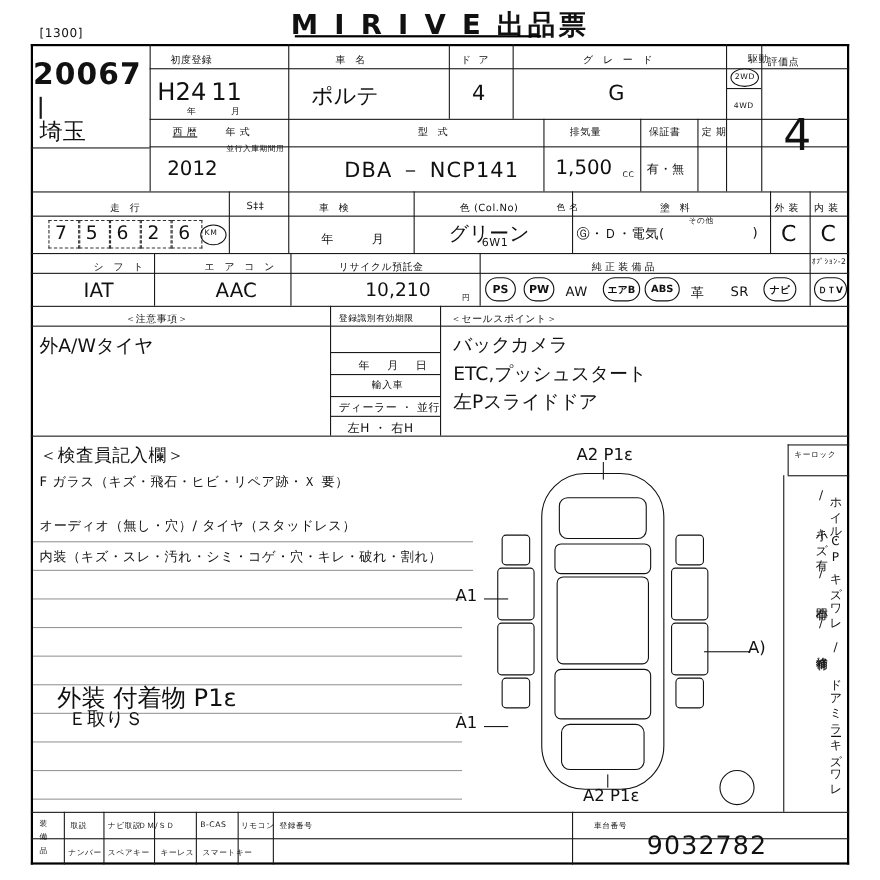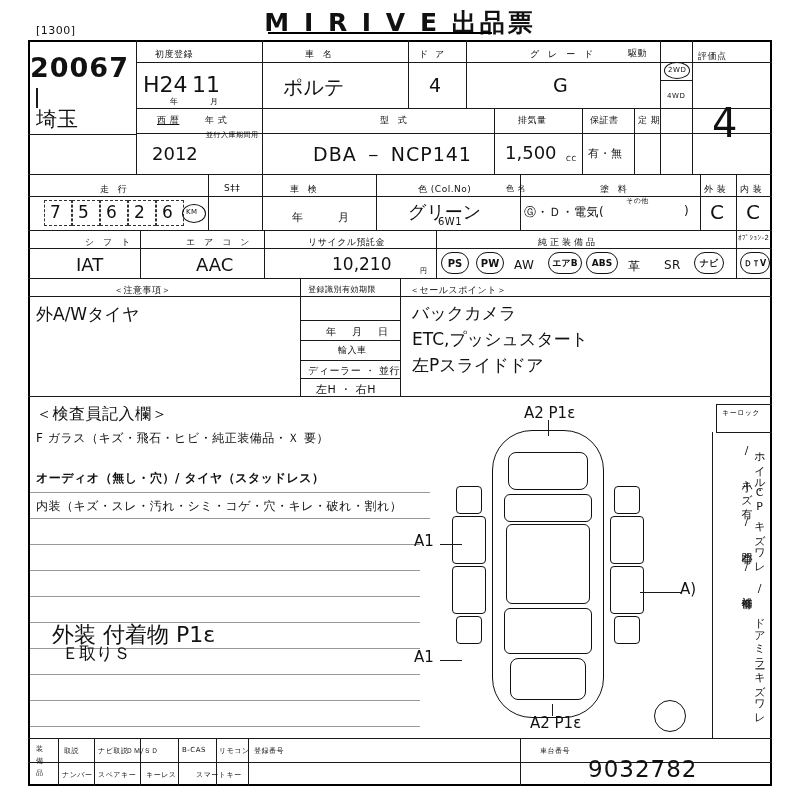--- a/index.html
+++ b/index.html
@@ -63,21 +63,21 @@
   <div class="ln vl" style="left:582px;top:108px;width:1px;height:66px;"></div>
   <div class="ln vl" style="left:634px;top:108px;width:1px;height:66px;"></div>
   <div class="ln vl" style="left:660px;top:40px;width:1px;height:134px;"></div>
   <div class="ln vl" style="left:692px;top:40px;width:1px;height:134px;"></div>
   <div class="ln hl" style="left:660px;top:80px;width:32px;height:1px;"></div>
 
   <div class="lbl" style="left:155px;top:48px;">初度登録</div>
   <div class="lbl" style="left:305px;top:48px;letter-spacing:3px;">車 名</div>
   <div class="lbl" style="left:419px;top:48px;letter-spacing:2px;">ド ア</div>
   <div class="lbl" style="left:530px;top:48px;letter-spacing:3px;">グ レ ー ド</div>
-  <div class="lbl" style="left:628px;top:47px;">駆動</div>
+  <div class="lbl" style="left:680px;top:47px;">駆動</div>
   <div class="lbl" style="left:698px;top:50px;">評価点</div>
 
   <div class="val hw" style="left:143px;top:72px;font-size:22px;">H24</div>
   <div class="val hw" style="left:192px;top:72px;font-size:22px;">11</div>
   <div class="lbl small" style="left:170px;top:96px;">年</div>
   <div class="lbl small" style="left:210px;top:96px;">月</div>
 
   <div class="val" style="left:283px;top:74px;font-size:20px;">ポルテ</div>
   <div class="val" style="left:429px;top:74px;font-size:19px;">4</div>
   <div class="val" style="left:553px;top:74px;font-size:19px;">G</div>
@@ -193,23 +193,23 @@
   <div class="lbl" style="left:338px;top:344px;font-size:9px;">輸入車</div>
   <div class="lbl" style="left:308px;top:364px;font-size:10px;">ディーラー ・ 並行</div>
   <div class="lbl" style="left:316px;top:382px;font-size:11px;">左H ・ 右H</div>
 
   <div class="lbl" style="left:410px;top:284px;">＜セールスポイント＞</div>
   <div class="val" style="left:412px;top:302px;font-size:17px;">バックカメラ</div>
   <div class="val" style="left:412px;top:328px;font-size:17px;">ETC,プッシュスタート</div>
   <div class="val" style="left:412px;top:354px;font-size:17px;">左Pスライドドア</div>
 
   <div class="lbl" style="left:36px;top:404px;font-size:16px;">＜検査員記入欄＞</div>
-  <div class="lbl" style="left:36px;top:430px;font-size:12px;">F ガラス（キズ・飛石・ヒビ・純正装備品・Ｘ 要）</div>
+  <div class="lbl" style="left:36px;top:430px;font-size:12px;">F ガラス（キズ・飛石・ヒビ・リペア跡・Ｘ 要）</div>
   <div class="lbl" style="left:36px;top:450px;font-size:12px;margin-top:48px;">内装（キズ・スレ・汚れ・シミ・コゲ・穴・キレ・破れ・割れ）</div>
-  <div class="lbl" style="left:36px;top:470px;font-size:12px;font-weight:bold;">オーディオ（無し・穴）/ タイヤ（スタッドレス）</div>
+  <div class="lbl" style="left:36px;top:470px;font-size:12px;">オーディオ（無し・穴）/ タイヤ（スタッドレス）</div>
 
   <div class="ln hl" style="left:30px;top:492px;width:400px;height:1px;opacity:.45;"></div>
   <div class="ln hl" style="left:30px;top:518px;width:400px;height:1px;opacity:.45;"></div>
   <div class="ln hl" style="left:30px;top:544px;width:390px;height:1px;opacity:.45;"></div>
   <div class="ln hl" style="left:30px;top:570px;width:390px;height:1px;opacity:.45;"></div>
   <div class="ln hl" style="left:30px;top:596px;width:390px;height:1px;opacity:.45;"></div>
   <div class="ln hl" style="left:30px;top:622px;width:390px;height:1px;opacity:.45;"></div>
   <div class="ln hl" style="left:30px;top:648px;width:390px;height:1px;opacity:.45;"></div>
   <div class="ln hl" style="left:30px;top:674px;width:390px;height:1px;opacity:.45;"></div>
   <div class="ln hl" style="left:30px;top:700px;width:390px;height:1px;opacity:.45;"></div>
@@ -273,18 +273,18 @@
   <div class="lbl tiny" style="left:64px;top:746px;">取説</div>
   <div class="lbl tiny" style="left:98px;top:746px;">ナビ取説</div>
   <div class="lbl tiny" style="left:126px;top:746px;">ＤＭ/ＳＤ</div>
   <div class="lbl tiny" style="left:182px;top:746px;">B-CAS</div>
   <div class="lbl tiny" style="left:219px;top:746px;">リモコン</div>
   <div class="lbl tiny" style="left:254px;top:746px;">登録番号</div>
 
   <div class="lbl tiny" style="left:62px;top:770px;">ナンバー</div>
   <div class="lbl tiny" style="left:98px;top:770px;">スペアキー</div>
   <div class="lbl tiny" style="left:146px;top:770px;">キーレス</div>
-  <div class="lbl tiny" style="left:196px;top:770px;">スマートキー</div>
+  <div class="lbl tiny" style="left:184px;top:770px;">スマートキー</div>
 
   <div class="lbl tiny" style="left:540px;top:746px;">車台番号</div>
   <div class="val" style="left:588px;top:756px;font-size:23px;letter-spacing:1px;">9032782</div>
 
 </div>
 
 </body></html>

